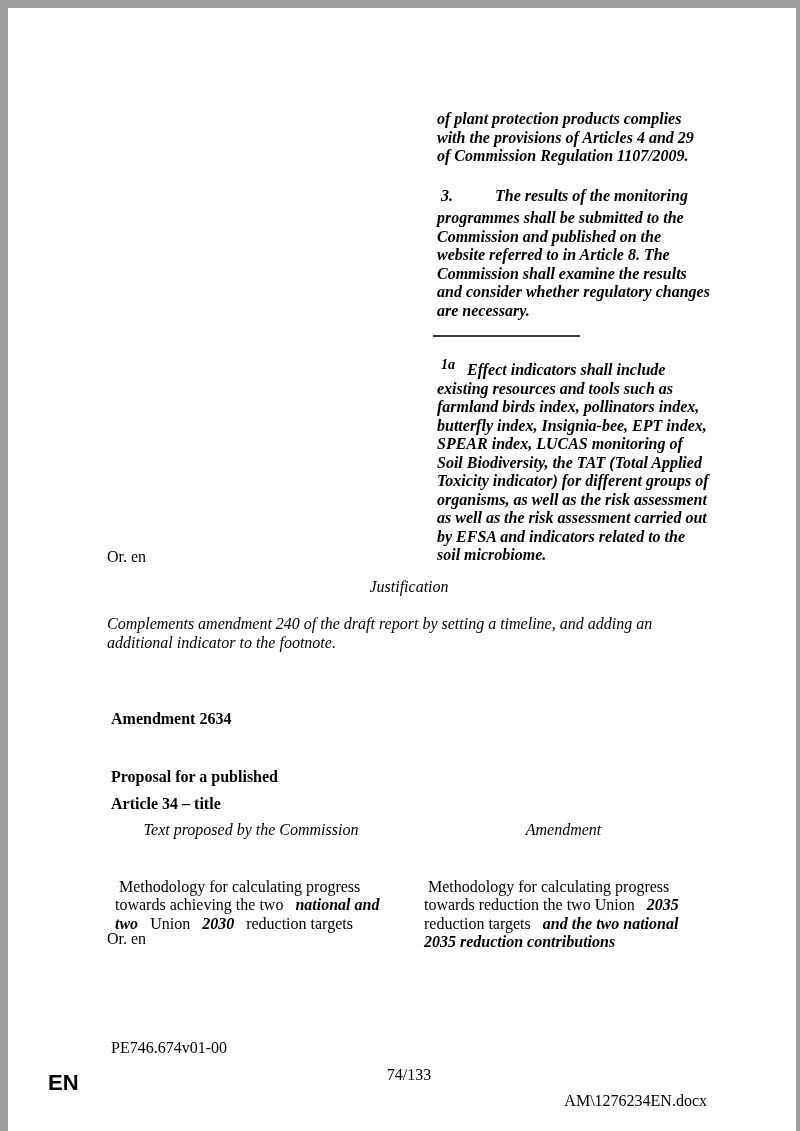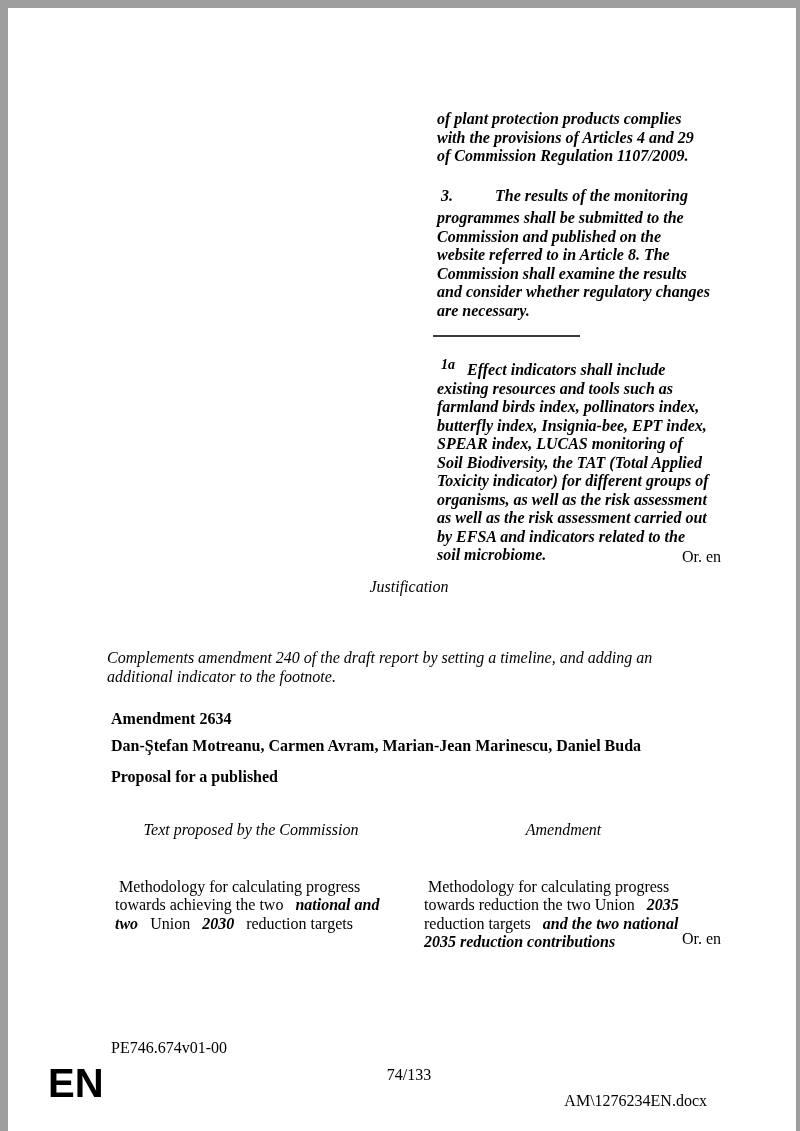--- a/index.html
+++ b/index.html
@@ -33,39 +33,38 @@
     margin: 11px 0 12px 0;
   }
   .fn sup {
     font-size: 14px;
     line-height: 0;
     vertical-align: 6px;
   }
 
   .oren {
     position: absolute;
-    left: 107px;
+    left: 95px;
     width: 610px;
-    text-align: right;
   }
   .oren-1 { top: 536px; }
   .oren-2 { top: 918px; }
 
   .just-head {
     position: absolute;
     left: 95px;
     top: 566px;
     width: 612px;
     text-align: center;
     font-style: italic;
   }
   .just-body {
     position: absolute;
     left: 95px;
-    top: 637px;
+    top: 603px;
     width: 565px;
     font-style: italic;
   }
 
   .amd-head {
     position: absolute;
     left: 95px;
     top: 693px;
     width: 612px;
     font-weight: bold;
@@ -105,21 +104,21 @@
   .footer .f-left  { flex: 1; text-align: left; }
   .footer .f-center { flex: 0 0 auto; text-align: center; font-family: Liberation Serif, serif; }
   .footer .f-right { flex: 1; text-align: right; }
 
   .lang {
     position: absolute;
     left: 36px;
     top: 1054px;
     font-family: "Liberation Sans", sans-serif;
     font-weight: bold;
-    font-size: 40px;
+    font-size: 22px;
     line-height: 34px;
   }
 </style>
 </head>
 <body>
 
 <div class="page">
 
   <div class="right-col">
     <p class="bi">of plant protection products complies with the provisions of Articles 4 and 29 of Commission Regulation 1107/2009.</p>
@@ -129,25 +128,25 @@
   </div>
 
   <div class="oren oren-1">Or. en</div>
 
   <div class="just-head">Justification</div>
 
   <div class="just-body">Complements amendment 240 of the draft report by setting a timeline, and adding an additional indicator to the footnote.</div>
 
   <div class="amd-head">
     <div>Amendment 2634</div>
-    <div>Dan-Ştefan Motreanu, Carmen Avram, Marian-Jean Marinescu, Daniel Buda</div>
   </div>
 
   <div class="proposal">
     <div>Proposal for a published</div>
+    <div>Article 34 – title</div>
   </div>
 
   <div class="cmp">
     <div class="cmp-row">
       <div class="cmp-col-l cmp-head">Text proposed by the Commission</div>
       <div class="cmp-col-r cmp-head">Amendment</div>
     </div>
     <div class="cmp-row cmp-body">
       <div class="cmp-col-l"><span class="seg">Methodology for calculating progress towards achieving the two </span><span class="seg emph">national and two</span><span class="seg"> Union </span><span class="seg emph">2030</span><span class="seg"> reduction targets</span></div>
       <div class="cmp-col-r"><span class="seg">Methodology for calculating progress towards reduction the two Union </span><span class="seg emph">2035</span><span class="seg"> reduction targets </span><span class="seg emph">and the two national 2035 reduction contributions</span></div>

